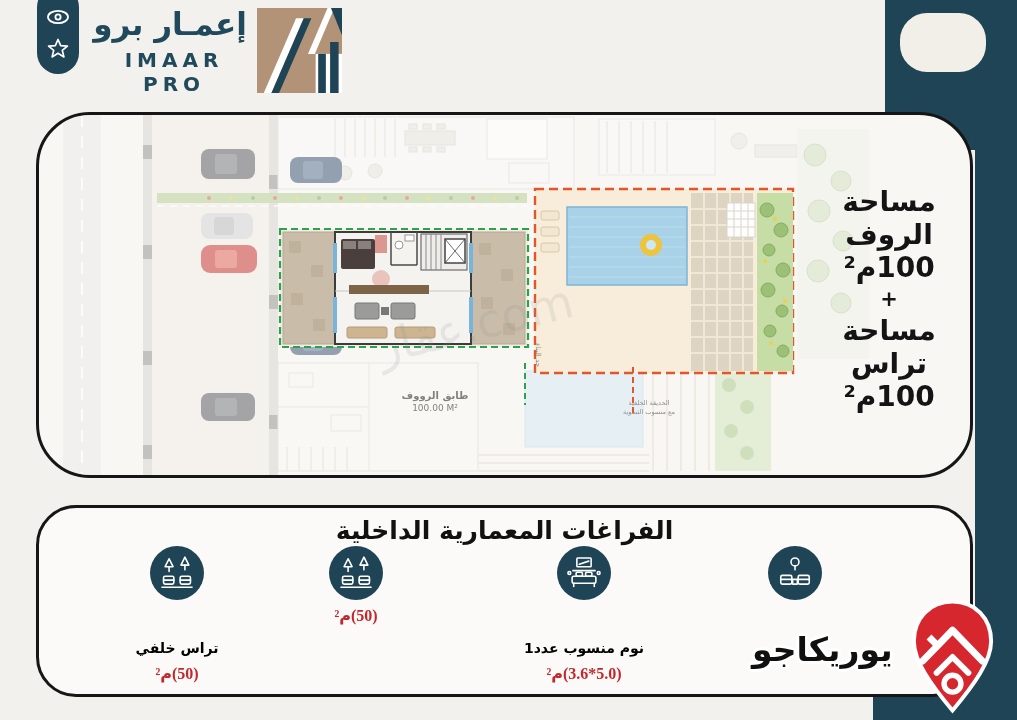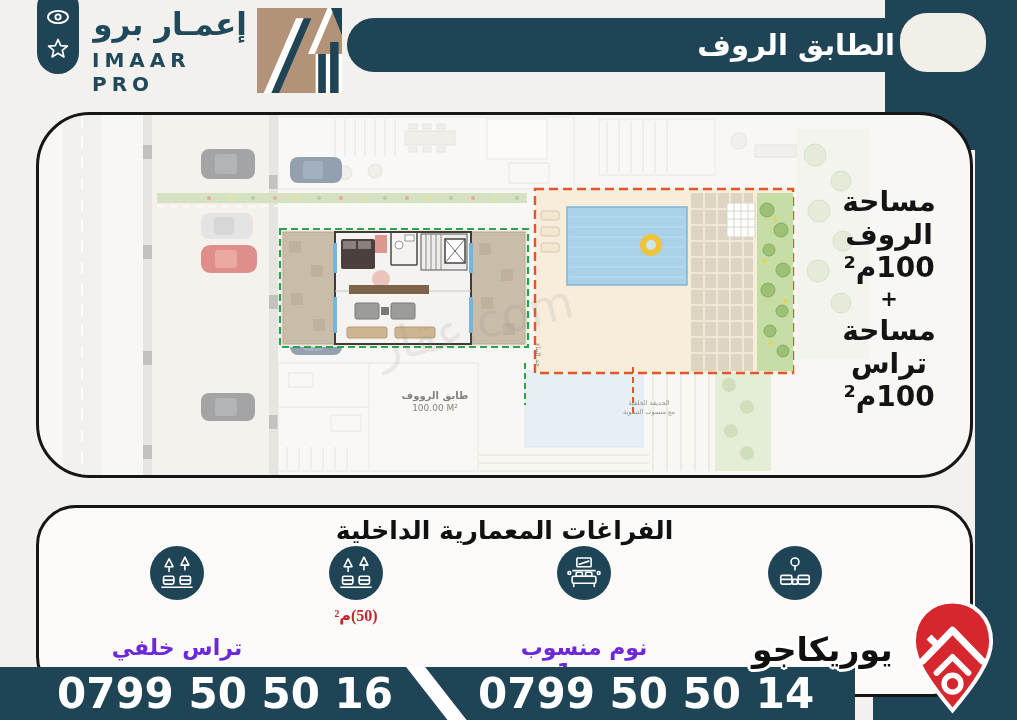--- a/index.html
+++ b/index.html
@@ -17,42 +17,42 @@
           padding-right:122px;box-sizing:border-box;}
   .banner-title{color:#fff;font-size:29px;font-weight:bold;direction:rtl;letter-spacing:0;}
   .banner-pill{position:absolute;left:900px;top:13px;width:86px;height:59px;border-radius:27px;background:#f2efe9;}
 
   
   .brand-pill{position:absolute;left:37px;top:-14px;width:42px;height:88px;border-radius:21px;
               background:#1f4456;display:flex;flex-direction:column;align-items:center;justify-content:flex-end;
               padding-bottom:9px;box-sizing:border-box;gap:8px;}
   .brand-ar{position:absolute;left:88px;top:6px;width:164px;text-align:center;direction:rtl;
             color:#21495c;font-size:31px;font-weight:bold;}
-  .brand-en{position:absolute;left:92px;top:48px;width:164px;color:#21495c;
+  .brand-en{position:absolute;left:92px;top:48px;width:164px;text-align:center;color:#21495c;
             font-size:20px;font-weight:600;letter-spacing:5px;}
   .brand-mark{position:absolute;left:257px;top:8px;width:85px;height:85px;}
 
   
   .plan-card{position:absolute;left:36px;top:112px;width:937px;height:366px;background:#f8f7f4;
              border:3px solid #161616;border-radius:54px;box-sizing:border-box;overflow:hidden;}
   .plan-svg{position:absolute;left:0;top:0;width:931px;height:360px;}
   .area-block{position:absolute;left:770px;top:70px;width:160px;text-align:center;direction:rtl;color:#141414;}
   .area-block .l{font-size:28px;font-weight:bold;line-height:33px;}
   .area-block .plus{font-size:21px;font-weight:bold;line-height:30px;}
 
   
   .features-card{position:absolute;left:36px;top:505px;width:937px;height:192px;background:#fbfaf8;
                  border:3px solid #161616;border-radius:40px;box-sizing:border-box;}
   .features-title{position:absolute;left:0;top:8px;width:100%;text-align:center;direction:rtl;
                   font-size:25px;font-weight:bold;color:#111;}
   .feature{position:absolute;top:38px;width:160px;text-align:center;}
   .feature.f0{left:676px;} .feature.f1{left:465px;} .feature.f2{left:237px;} .feature.f3{left:58px;}
   .feature-icon{width:54px;height:54px;border-radius:50%;background:#1f4456;margin:0 auto 6px auto;
                 display:flex;align-items:center;justify-content:center;}
-  .feature-label{font-size:22px;font-weight:bold;color:#6d28d9;direction:rtl;line-height:24px;margin-top:36px;}
+  .feature-label{font-size:14px;font-weight:bold;color:#000000;direction:rtl;line-height:24px;margin-top:36px;}
   .feature-value{font-size:16px;font-weight:bold;color:#c3272b;direction:rtl;margin-top:4px;
                  font-family:"Liberation Serif","DejaVu Sans",serif;}
 
   
   .phone-bar{position:absolute;left:0;top:667px;width:855px;height:53px;background:#1f4456;overflow:hidden;}
   .phone{position:absolute;top:2px;color:#fff;font-size:42px;font-weight:800;white-space:nowrap;}
   .phone-left{left:35px;width:380px;text-align:center;}
   .phone-right{left:478px;width:335px;text-align:center;}
   .slash{position:absolute;left:430px;top:-14px;width:15px;height:84px;background:#fff;transform:rotate(-38deg);}
 
@@ -65,23 +65,20 @@
 </style>
 </head>
 <body>
 
 <div class="page">
 
   <div class="right-band"></div>
   <div class="corner-top"></div>
   <div class="corner-bottom"></div>
 
-  <div class="banner">
-    <div class="banner-title">الطابق الروف</div>
-  </div>
   <div class="banner-pill"></div>
 
   <div class="brand-pill">
     <span>
       <svg width="26" height="16" viewBox="0 0 26 16">
           <ellipse cx="13" cy="8" rx="10" ry="6.2" fill="none" stroke="#fff" stroke-width="1.8"></ellipse>
           <circle cx="13" cy="8" r="2.6" fill="none" stroke="#fff" stroke-width="1.8"></circle>
         </svg>
     </span>
     <span>
@@ -444,25 +441,20 @@
           <rect x="28" y="28" width="13" height="10" rx="2"></rect>
             <line x1="28" y1="33" x2="41" y2="33"></line>
           <line x1="5" y1="42" x2="43" y2="42"></line>
         </svg>
       </div>
       <div class="feature-label">تراس خلفي</div>
       <div class="feature-value">(50)م²</div>
     </div>
   </div>
 
-  <div class="phone-bar">
-    <div class="phone phone-left">0799 50 50 16</div>
-    <div class="slash"></div>
-    <div class="phone phone-right">0799 50 50 14</div>
-  </div>
 
   <div class="site-logo-text">يوريكاجو</div>
   <svg class="pin" viewBox="0 0 100 118">
     <path d="M50,4 C27,4 11,21 11,44 C11,64 28,88 50,114 C72,88 89,64 89,44 C89,21 73,4 50,4 Z" fill="#d7272e" stroke="#ffffff" stroke-width="4"></path>
     <polyline points="20,64 50,33 80,64" fill="none" stroke="#ffffff" stroke-width="7" stroke-linecap="round" stroke-linejoin="round"></polyline>
     <rect x="27" y="38" width="7" height="12" fill="#ffffff" transform="rotate(-45 30.5 44)"></rect>
     <polyline points="34,76 50,60 66,76" fill="none" stroke="#ffffff" stroke-width="6" stroke-linecap="round" stroke-linejoin="round"></polyline>
     <circle cx="50" cy="87" r="8.5" fill="none" stroke="#ffffff" stroke-width="5.5"></circle>
   </svg>
 

